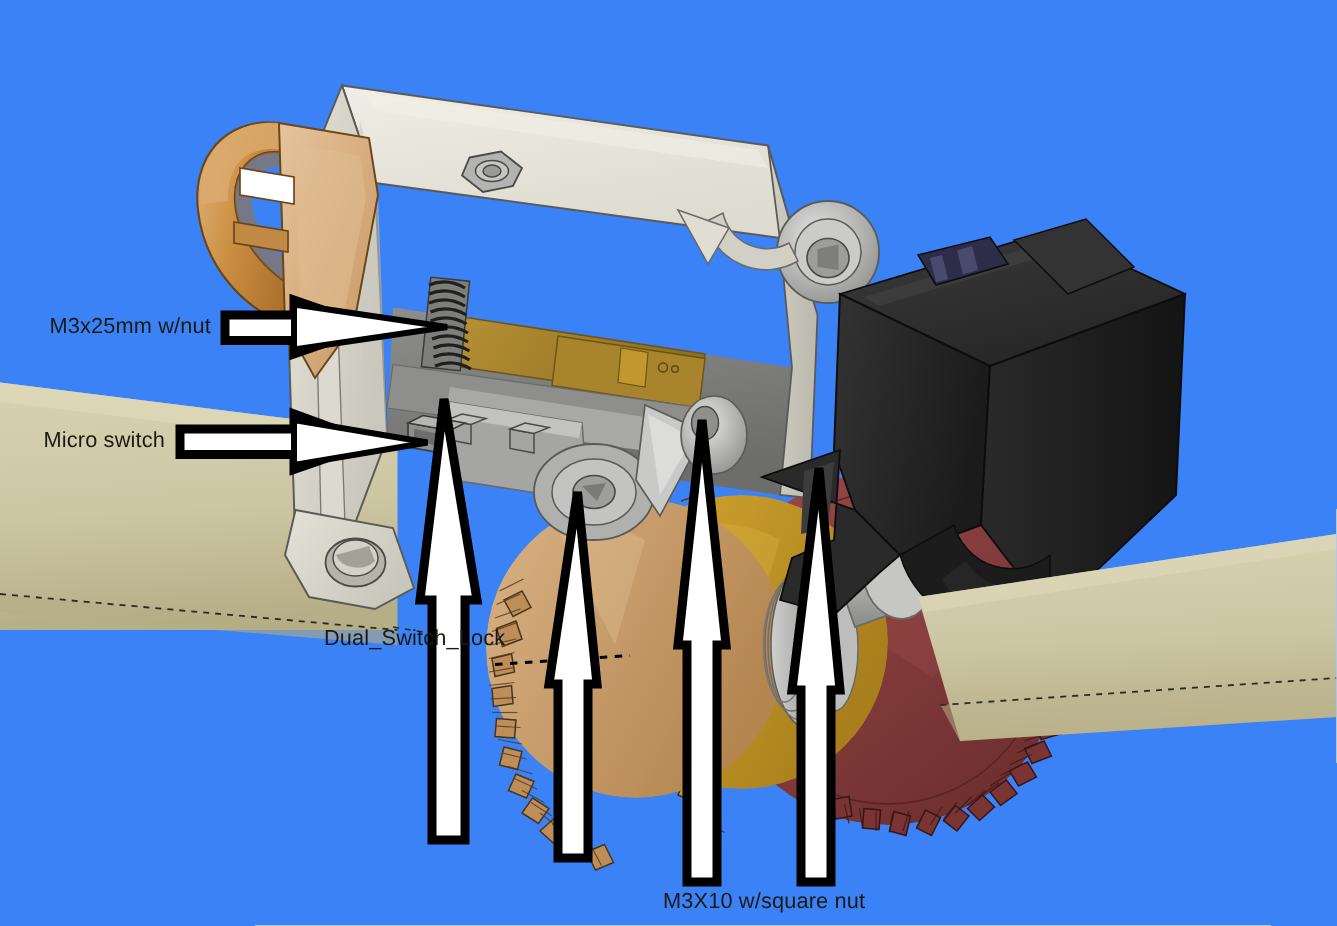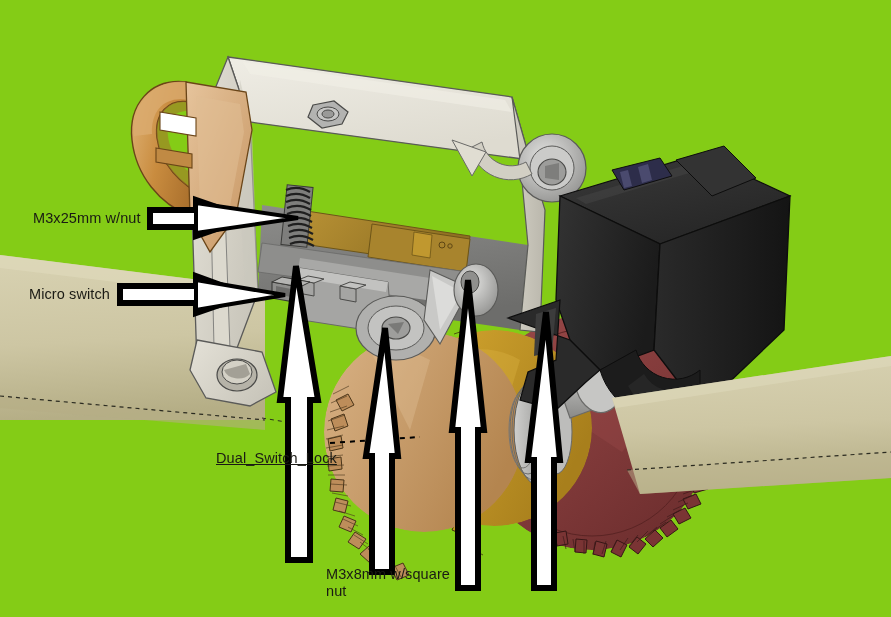--- a/index.html
+++ b/index.html
@@ -8,21 +8,21 @@
     padding: 0;
     background: #ffffff;
   }
   body {
     font-family: "Liberation Sans", sans-serif;
   }
   #stage {
     position: relative;
     width: 891px;
     height: 617px;
-    background: #84cc16;
+    background: #3b82f6;
     overflow: hidden;
   }
   #cad-svg {
     position: absolute;
     left: 0;
     top: 0;
     width: 891px;
     height: 617px;
     display: block;
   }
@@ -30,21 +30,21 @@
     position: absolute;
     color: #1a1a14;
     font-family: "Liberation Sans", sans-serif;
     font-size: 14.5px;
     line-height: 17px;
     white-space: pre-line;
     letter-spacing: 0.1px;
   }
   #label-m3x25 { left: 33px;  top: 210px; }
   #label-micro { left: 29px;  top: 286px; text-align: center; }
-  #label-dsl   { left: 216px; top: 450px; text-decoration: underline; }
+  #label-dsl   { left: 216px; top: 418px; }
   #label-m3x8  { left: 326px; top: 566px; }
   #label-m3x10 { left: 442px; top: 593px; }
 </style>
 </head>
 <body>
 
 <div id="stage">
 
   <svg id="cad-svg" viewBox="0 0 891 617">
     <defs>
@@ -468,17 +468,16 @@
       <path d="M546,312 L560,460 L554,460 L554,588 L534,588 L534,460 L528,460 Z"></path>
     </g>
   </svg>
 
   <div class="callout-label" id="label-m3x25">M3x25mm w/nut</div>
 
   <div class="callout-label" id="label-micro">Micro switch</div>
 
   <div class="callout-label" id="label-dsl">Dual_Switch_Lock</div>
 
-  <div class="callout-label" id="label-m3x8">M3x8mm w/square
-nut</div>
-
+
+  <div class="callout-label" id="label-m3x10">M3X10 w/square nut</div>
 
 </div>
 
 </body></html>

